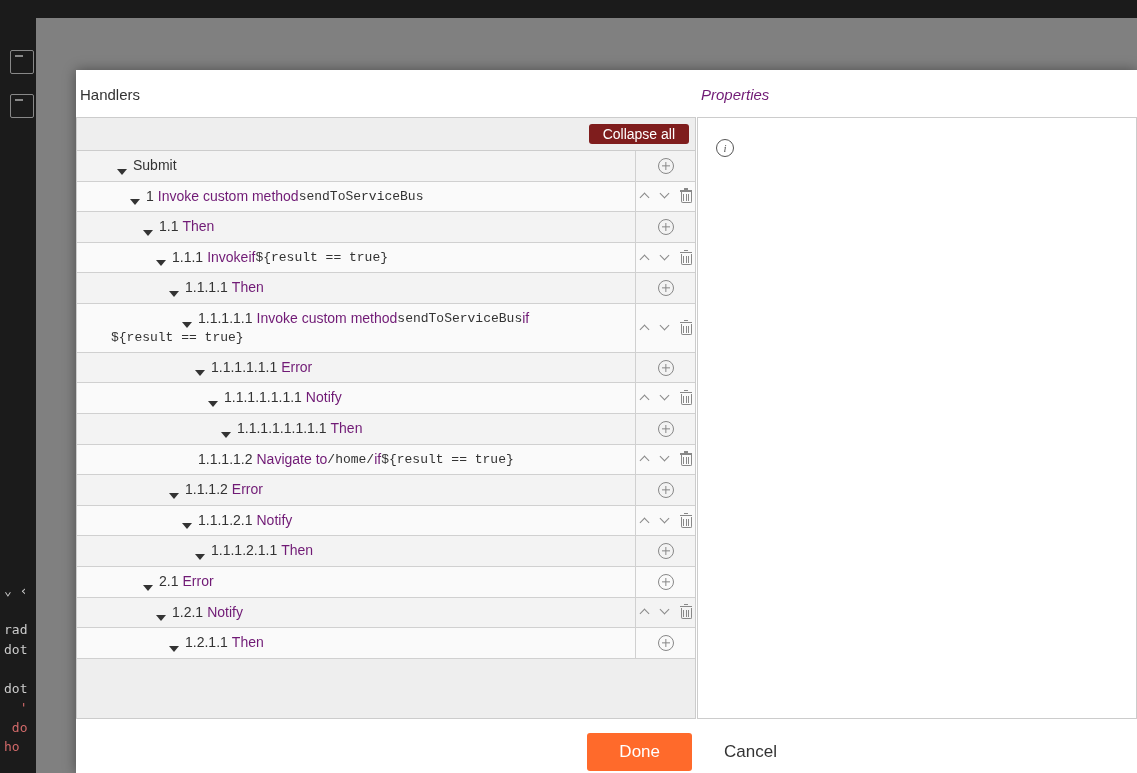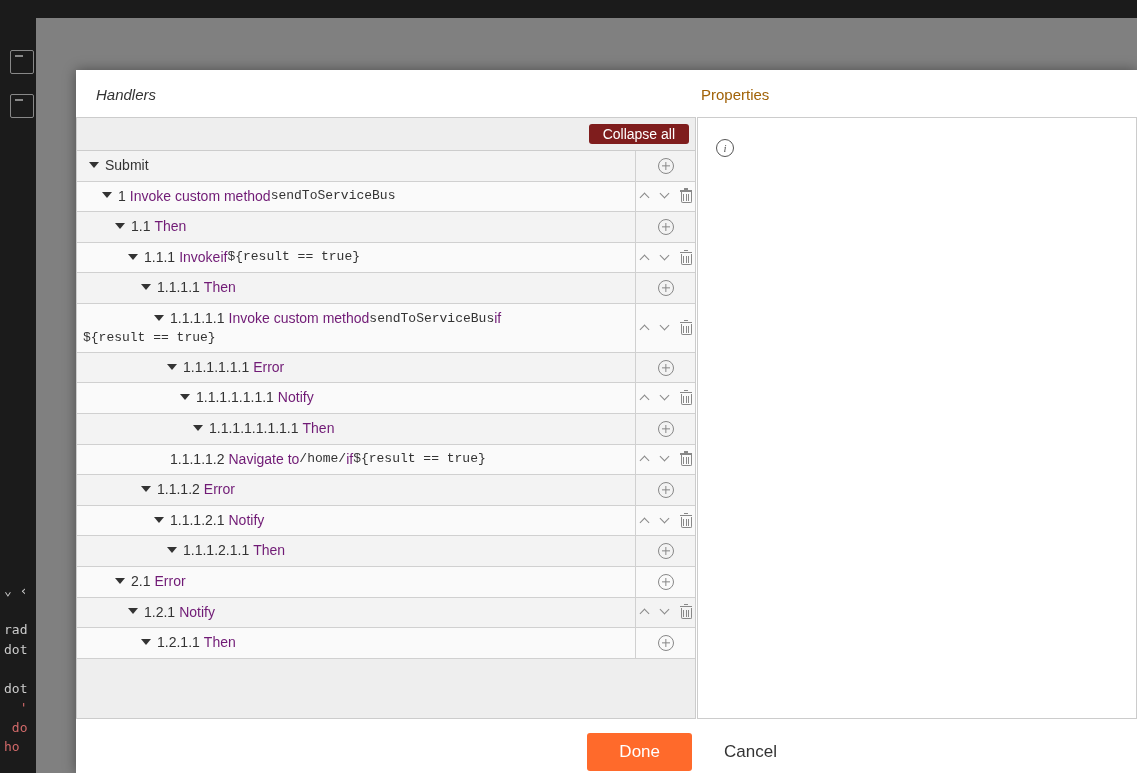--- a/index.html
+++ b/index.html
@@ -37,22 +37,21 @@
 
   .handlers-panel{
     width:620px;
     padding:12px 0 0 0;
     display:flex;
     flex-direction:column;
   }
   .handlers-panel .section-title{
     font-size:15px;
     color:#333;
-    padding:4px 0 8px 20px;
-    font-style:italic;
+    padding:4px 0 8px 4px;
   }
 
   .tree-wrap{
     border:1px solid #ccc;
     background:#eee;
     flex:1;
     margin-top:6px;
     display:flex;
     flex-direction:column;
   }
@@ -81,24 +80,25 @@
     min-height:29px;
     font-size:14px;
   }
   .tree-row.light{ background:#f3f3f3;}
   .tree-row.white{ background:#fafafa;}
   .tree-row:first-child{ border-top:1px solid #ccc; }
 
   .row-content{
     flex:1;
     display:flex;
-    align-items:center;
+    align-items:flex-end;
     padding:5px 6px;
     line-height:1.4;
     flex-wrap:wrap;
+    margin-left:28px;
   }
   .row-controls{
     width:60px;
     min-width:60px;
     border-left:1px solid #d0d0d0;
     display:flex;
     align-items:center;
     justify-content:center;
     gap:4px;
     align-self:stretch;
@@ -134,22 +134,23 @@
 
   .properties-panel{
     flex:1;
     border-left:1px solid #fff;
     padding:12px 0 0 0;
     display:flex;
     flex-direction:column;
   }
   .properties-panel .section-title{
     font-size:15px;
-    color:#a16207;
+    color:#701a75;
     padding:4px 0 8px 4px;
+    font-style:italic;
   }
   .properties-box{
     border:1px solid #ccc;
     flex:1;
     padding:20px 18px;
     margin-top:6px;
     display:flex;
     align-items:flex-start;
     gap:14px;
   }

